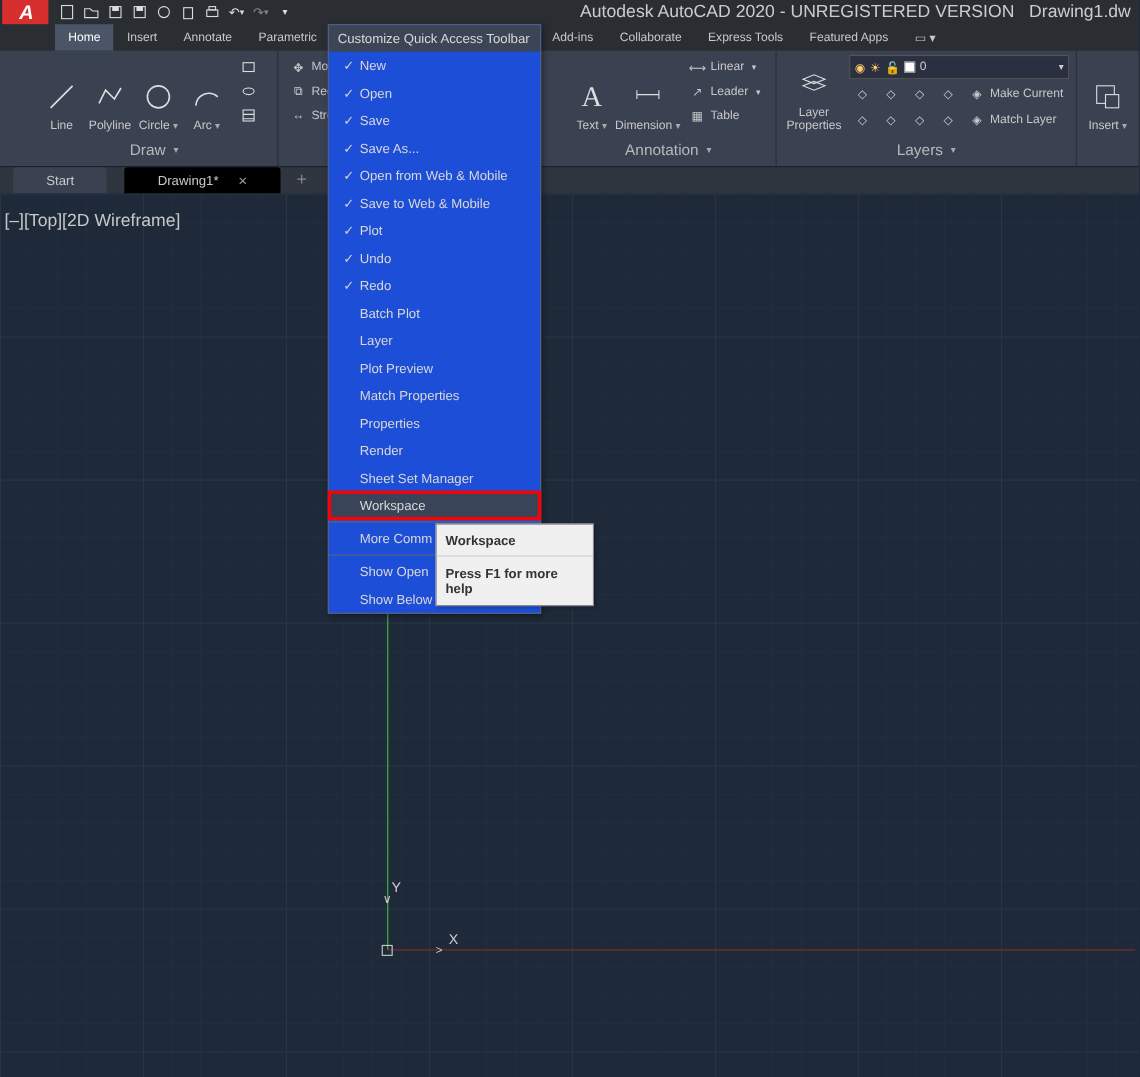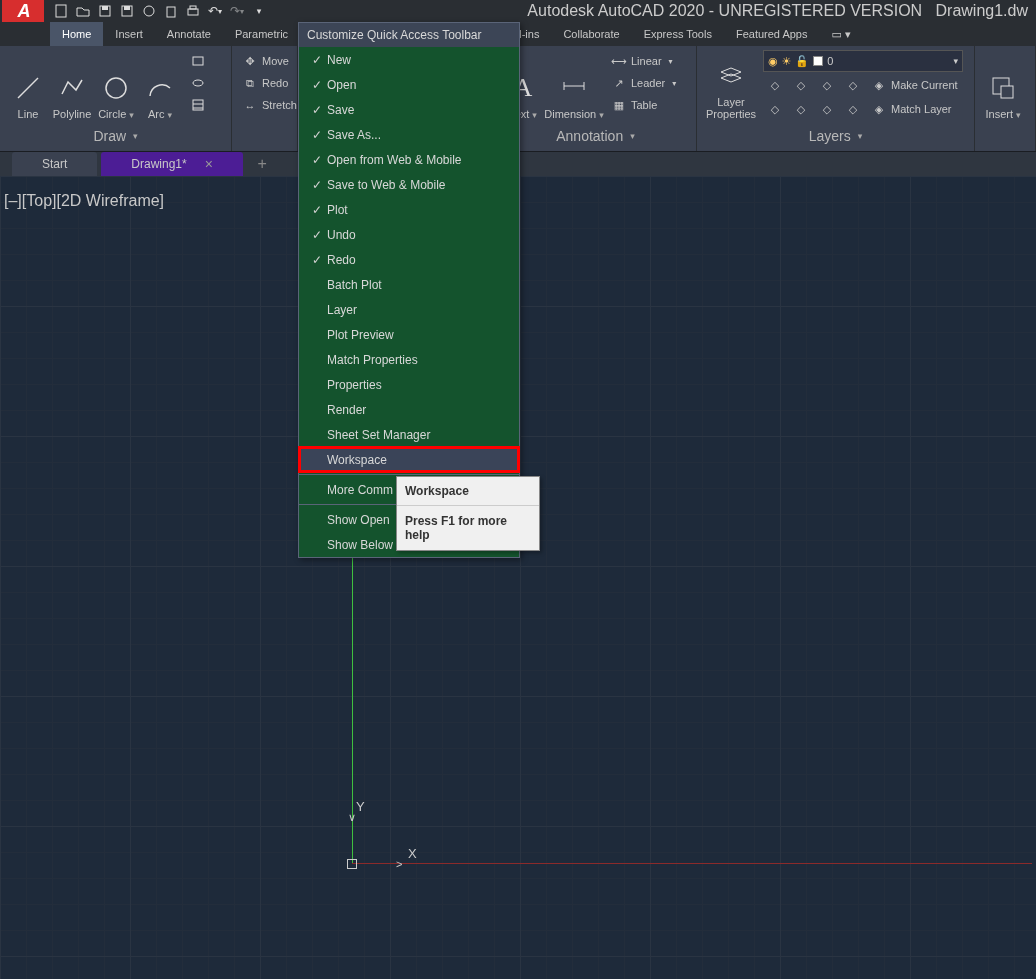--- a/index.html
+++ b/index.html
@@ -18,40 +18,40 @@
 .ribbon { height: 106px; background: #3a4150; display: flex; border-bottom: 1px solid #1a1d22; }
 .panel { border-right: 1px solid #2a2e33; padding: 4px 6px; display: flex; flex-direction: column; }
 .panel .panel-body { flex: 1; display: flex; align-items: flex-start; }
 .panel .panel-title { text-align: center; font-size: 14px; color: #b8b8b8; padding: 3px 0; display: flex; align-items: center; justify-content: center; gap: 4px; }
 .big-btn { display: flex; flex-direction: column; align-items: center; justify-content: flex-end; width: 44px; height: 70px; cursor: pointer; font-size: 11px; color: #c8c8c8; gap: 4px; }
 .big-btn .ico { width: 32px; height: 32px; display: flex; align-items: center; justify-content: center; }
 .small-btn { display: flex; align-items: center; gap: 4px; padding: 2px 4px; cursor: pointer; font-size: 11px; color: #c8c8c8; height: 22px; }
 .small-ico { width: 16px; height: 16px; display: flex; align-items: center; justify-content: center; }
 .col { display: flex; flex-direction: column; }
 
-.doc-tabs { height: 24px; background: #2f3640; display: flex; align-items: stretch; padding: 0 12px; gap: 4px; }
+.doc-tabs { height: 24px; background: #2f3640; display: flex; align-items: stretch; padding: 0 12px; gap: 16px; }
 .doc-tab { padding: 0 30px; display: flex; align-items: center; background: #3a4150; color: #c8c8c8; cursor: pointer; font-size: 12px; border-radius: 3px 3px 0 0; position: relative; }
-.doc-tab.active { background: #4c1d95; text-align: right; }
+.doc-tab.active { background: #000000; text-align: right; }
 .doc-tab .close { margin-left: 18px; color: #999; font-size: 14px; }
 .doc-tab .plus { position: absolute; right: -24px; color: #888; font-size: 16px; }
 
 .viewport { position: absolute; top: 176px; left: 0; right: 0; bottom: 0; background: #1e2a3a; overflow: hidden; }
 .grid { position: absolute; inset: 0; background-image: linear-gradient(#2a3442 1px, transparent 1px), linear-gradient(90deg, #2a3442 1px, transparent 1px), linear-gradient(#232d3b 1px, transparent 1px), linear-gradient(90deg, #232d3b 1px, transparent 1px); background-size: 130px 130px, 130px 130px, 26px 26px, 26px 26px; }
 .view-label { position: absolute; top: 16px; left: 4px; color: #c8c8c8; font-size: 16px; }
 
 .ucs { position: absolute; left: 352px; top: 688px; }
 .ucs .y-axis { position: absolute; left: 0; bottom: 0; width: 1px; height: 330px; background: #3fbf3f; }
 .ucs .x-axis { position: absolute; left: 0; bottom: 0; width: 680px; height: 1px; background: #8b2a2a; }
 .ucs .origin { position: absolute; left: -5px; bottom: -5px; width: 10px; height: 10px; border: 1px solid #ccc; }
 .ucs .y-lbl { position: absolute; left: 4px; bottom: 50px; color: #ccc; font-size: 13px; }
 .ucs .x-lbl { position: absolute; left: 56px; bottom: 3px; color: #ccc; font-size: 13px; }
 .ucs .y-arrow { position: absolute; left: -4px; bottom: 40px; color: #ccc; font-size: 11px; }
 .ucs .x-arrow { position: absolute; left: 44px; bottom: -6px; color: #ccc; font-size: 11px; }
 
-.dropdown { position: absolute; left: 298px; top: 22px; width: 222px; background: #14532d; border: 1px solid #5a6478; box-shadow: 2px 2px 6px rgba(0,0,0,.4); z-index: 100; }
+.dropdown { position: absolute; left: 298px; top: 22px; width: 194px; background: #1d4ed8; border: 1px solid #5a6478; box-shadow: 2px 2px 6px rgba(0,0,0,.4); z-index: 100; }
 .dropdown .dd-header { padding: 5px 8px; color: #d8d8d8; font-size: 12px; background: #3c4556; }
 .dropdown .dd-item { display: flex; align-items: center; padding: 4px 8px; color: #d8d8d8; font-size: 12px; cursor: pointer; height: 25px; }
 .dropdown .dd-item .chk { width: 20px; display: flex; justify-content: center; color: #d0d0d0; }
 .dropdown .dd-item.highlighted { outline: 3px solid #ff0000; outline-offset: -2px; background: #3a4458; }
 .dropdown .dd-sep { height: 1px; background: #5a6478; margin: 2px 0; }
 
 .tooltip { position: absolute; left: 396px; top: 476px; background: #f0f0f0; border: 1px solid #888; color: #333; font-size: 12px; box-shadow: 2px 2px 4px rgba(0,0,0,.3); z-index: 110; width: 144px; }
 .tooltip .tt-title { padding: 7px 8px; font-weight: bold; border-bottom: 1px solid #ccc; }
 .tooltip .tt-body { padding: 8px; font-weight: bold; }
 
@@ -120,21 +120,21 @@
   <div class="tab">Parametric</div>
   <div class="tab" style="margin-left:190px;">Add-ins</div>
   <div class="tab">Collaborate</div>
   <div class="tab">Express Tools</div>
   <div class="tab">Featured Apps</div>
   <div class="tab">▭ ▾</div>
 </div>
 
 <div class="ribbon">
 
-  <div class="panel" style="width:232px;">
+  <div class="panel" style="width:232px;margin-left:28px;">
     <div class="panel-body">
       <div class="big-btn">
         <div class="ico">
             <svg width="28" height="28">
               <line x1="4" y1="24" x2="24" y2="4" stroke="#ddd" stroke-width="1.5"></line>
             </svg>
           </div>
         <span>Line</span>
       </div>
       <div class="big-btn">

